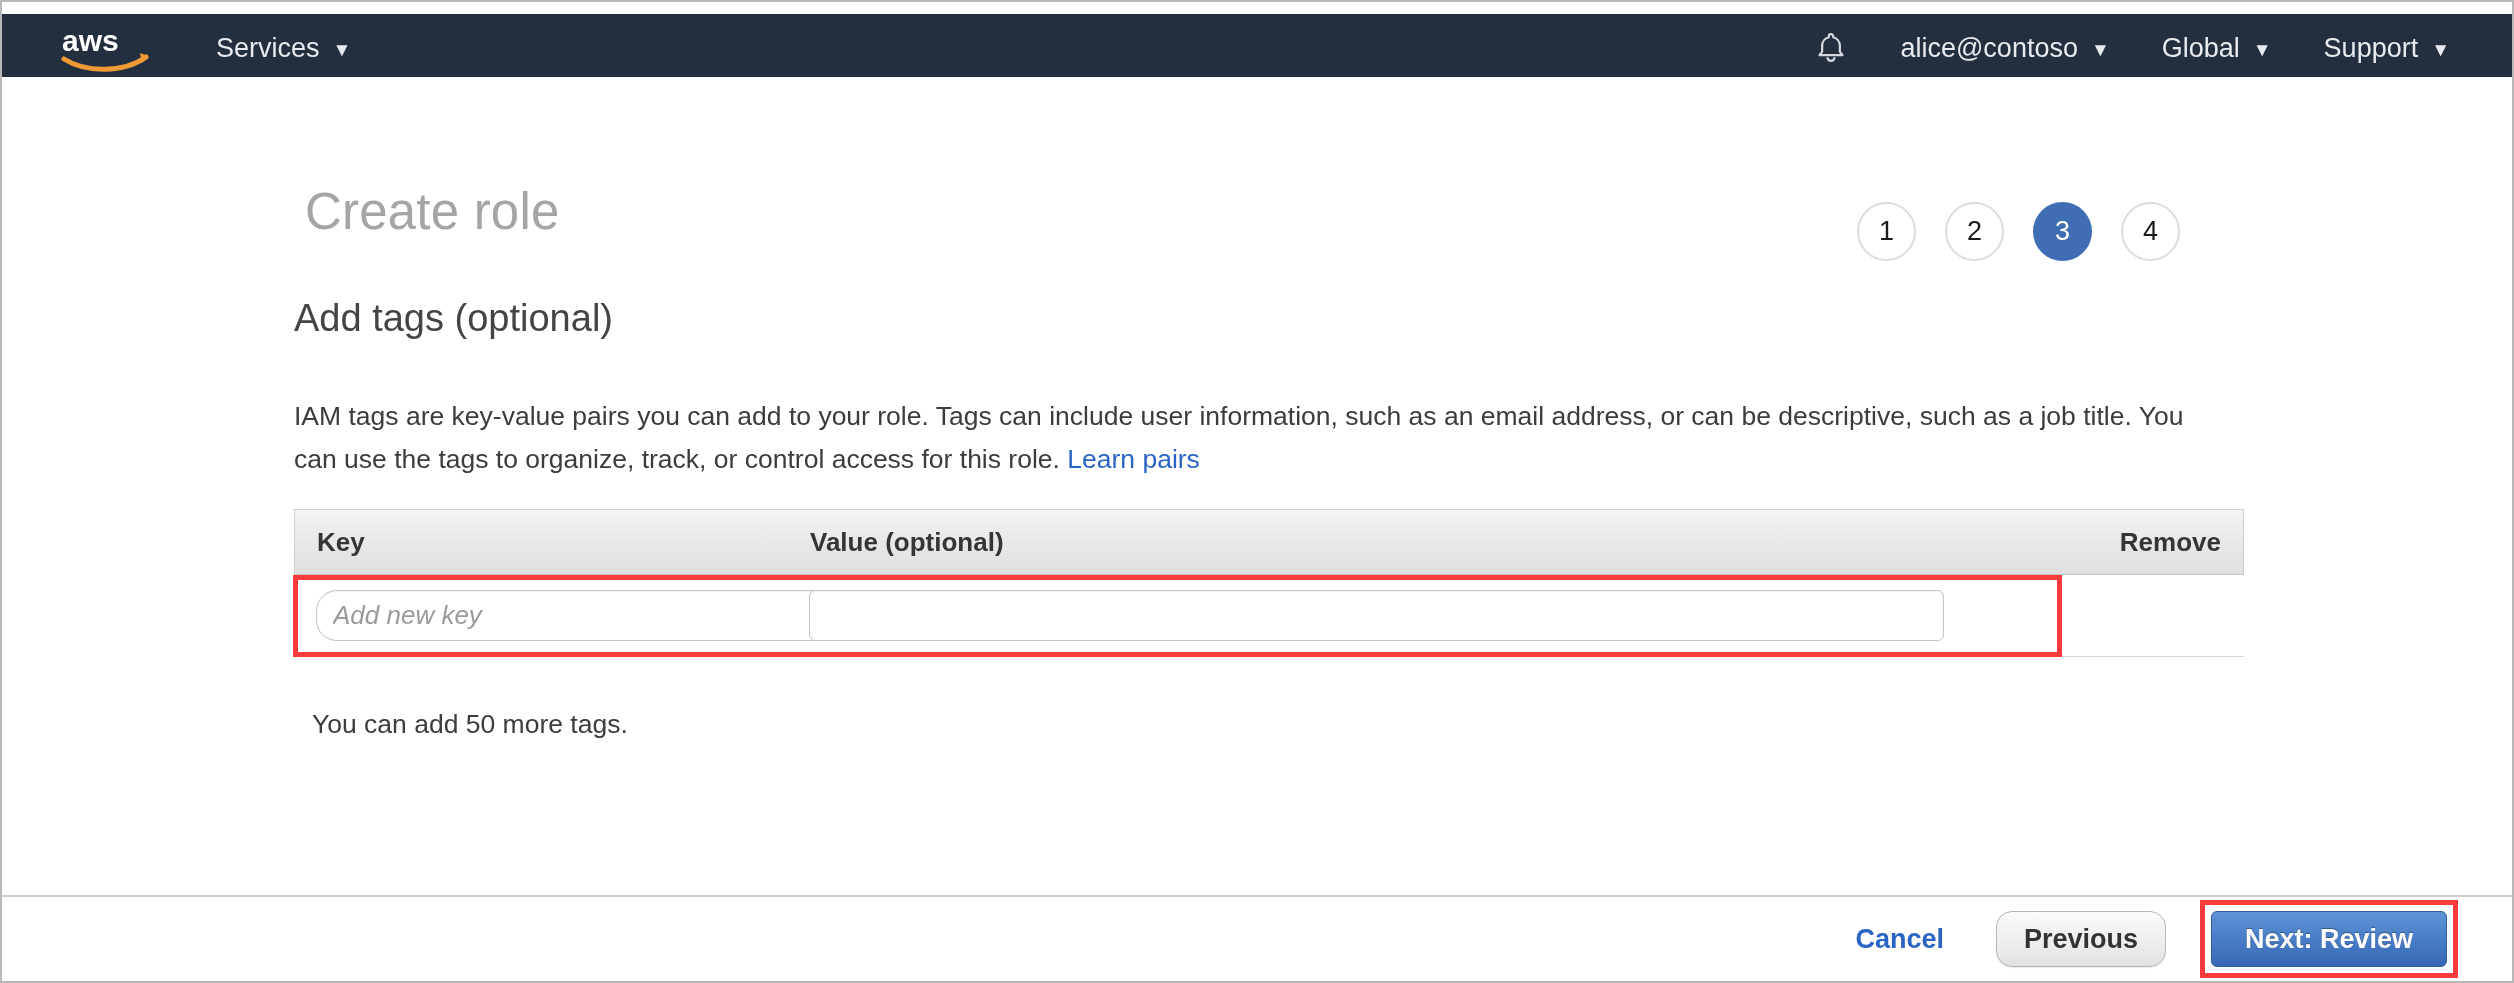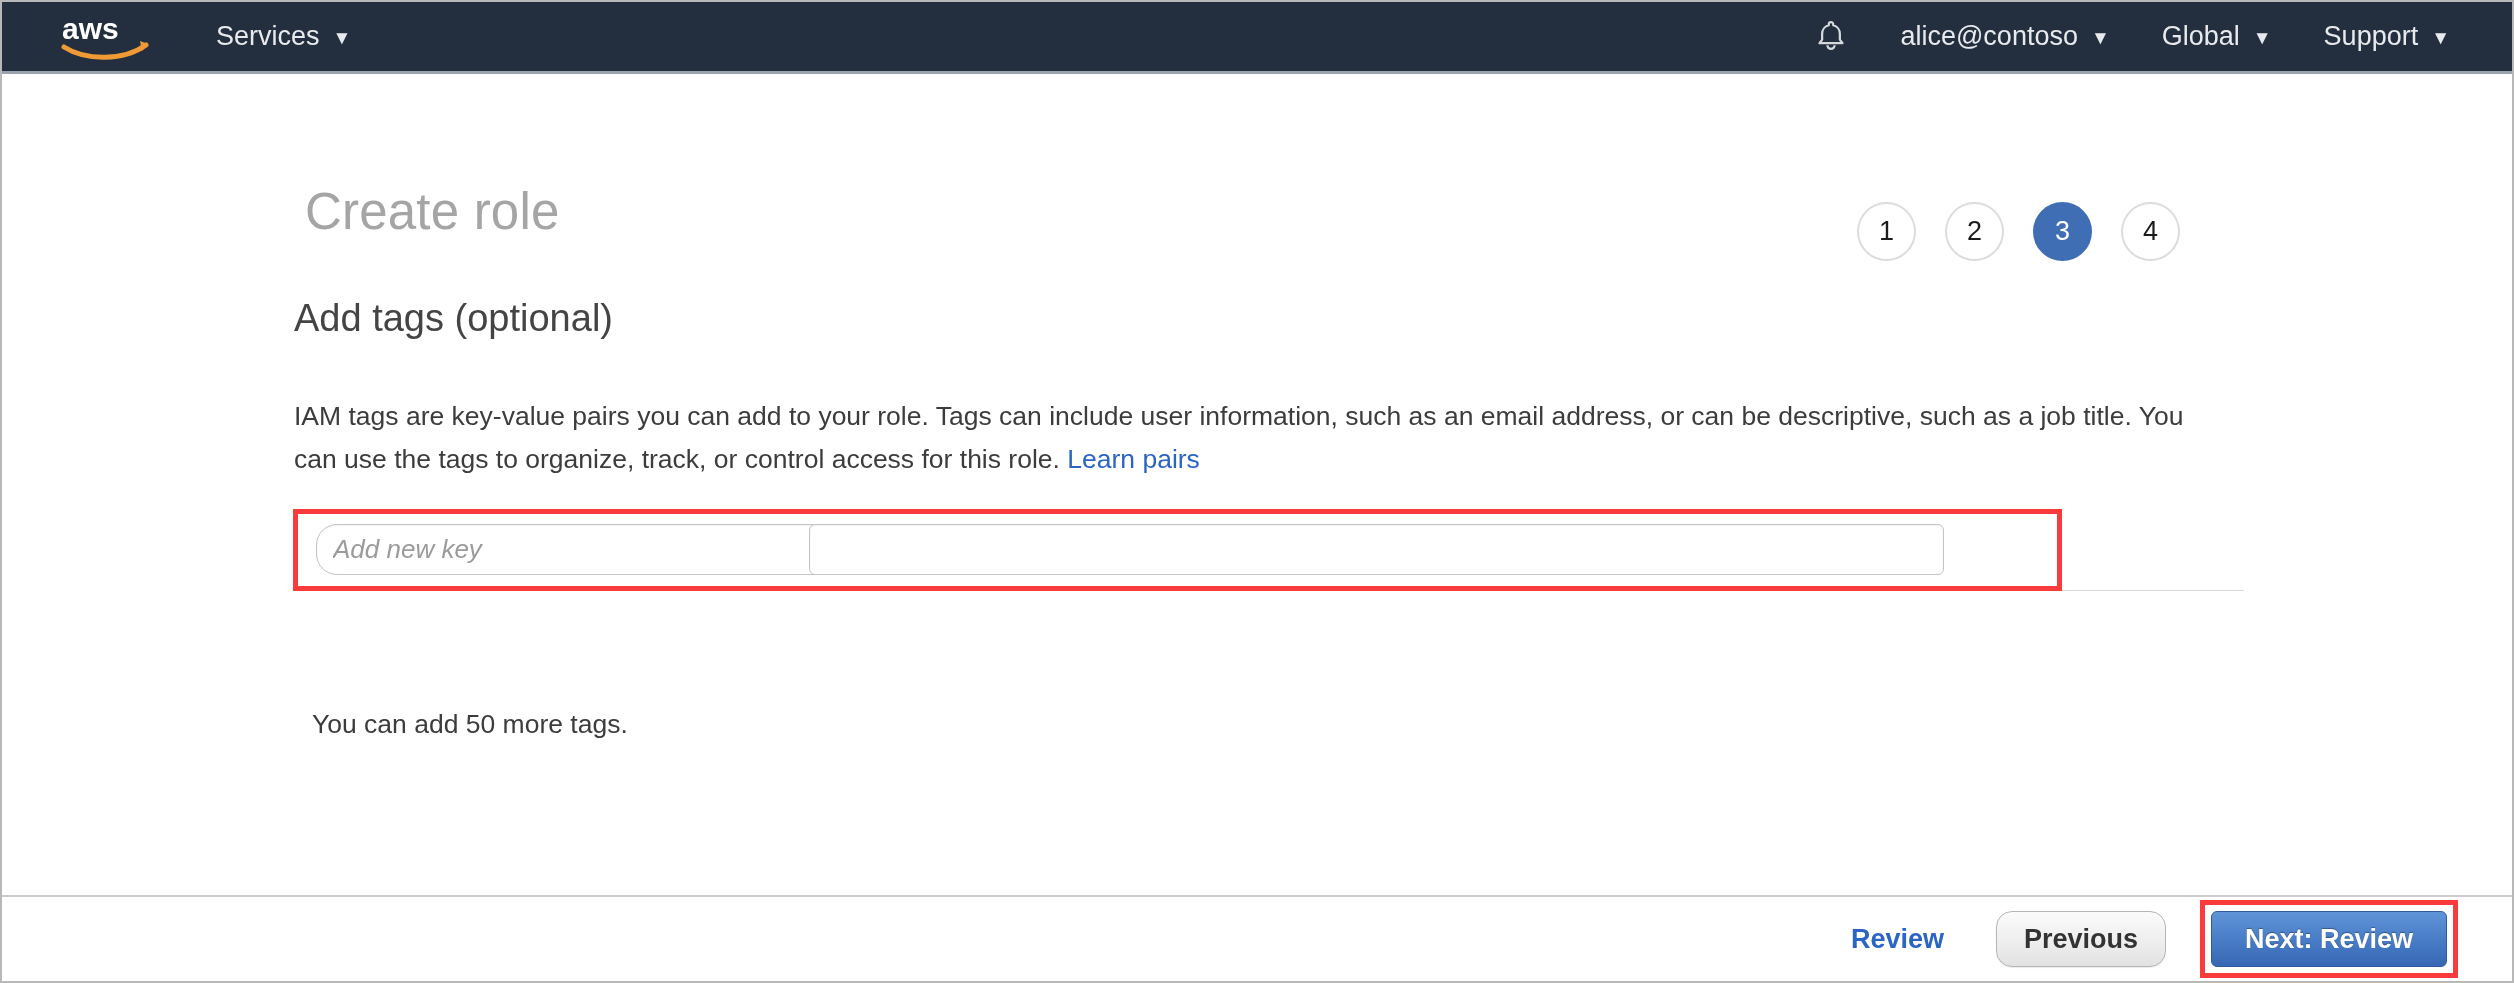--- a/index.html
+++ b/index.html
@@ -16,21 +16,21 @@
     position: relative;
     width: 2514px;
     height: 983px;
     background: #ffffff;
     border: 2px solid #b8b8b8;
   }
 
   
   #topnav {
     position: absolute;
-    top: 0; left: 0;
+    top: 12px; left: 0;
     width: 2510px;
     height: 72px;
     background: #232f3e;
     border-bottom: 3px solid #9aa2ad;
     display: flex;
     align-items: center;
   }
 
   .aws-logo {
     margin-left: 58px;
@@ -319,40 +319,45 @@
       </div>
 
     <div id="section-title">Add tags (optional)</div>
 
     <div id="intro">
       <span>IAM tags are key-value pairs you can add to your role. Tags can include user information, such as an email address, or can be descriptive, such as a job title. You can use the tags to organize, track, or control access for this role. </span><a id="learn-more" href="#">Learn pairs</a>
     </div>
 
     <div id="tags-table">
 
+      <div id="table-head">
+        <div class="th-key">Key</div>
+        <div class="th-value">Value (optional)</div>
+        <div class="th-remove">Remove</div>
+      </div>
 
       <div id="table-row">
         <div id="highlight-box"></div>
 
         <div class="cell-key">
           <input id="key-input" class="tag-input" type="text" placeholder="Add new key" style="">
         </div>
 
         <div class="cell-value">
           <input id="value-input" class="tag-input" type="text" placeholder="" style="">
         </div>
       </div>
 
     </div>
 
     <div id="more-tags">You can add 50 more tags.</div>
 
   </div>
 
   <div id="footer">
-    <span id="cancel-btn">Review</span>
+    <span id="cancel-btn">Cancel</span>
     <button id="previous-btn">Previous</button>
     <div id="next-wrap">
       <button id="next-btn">Next: Review</button>
     </div>
   </div>
 
 </div>
 
 </body></html>

